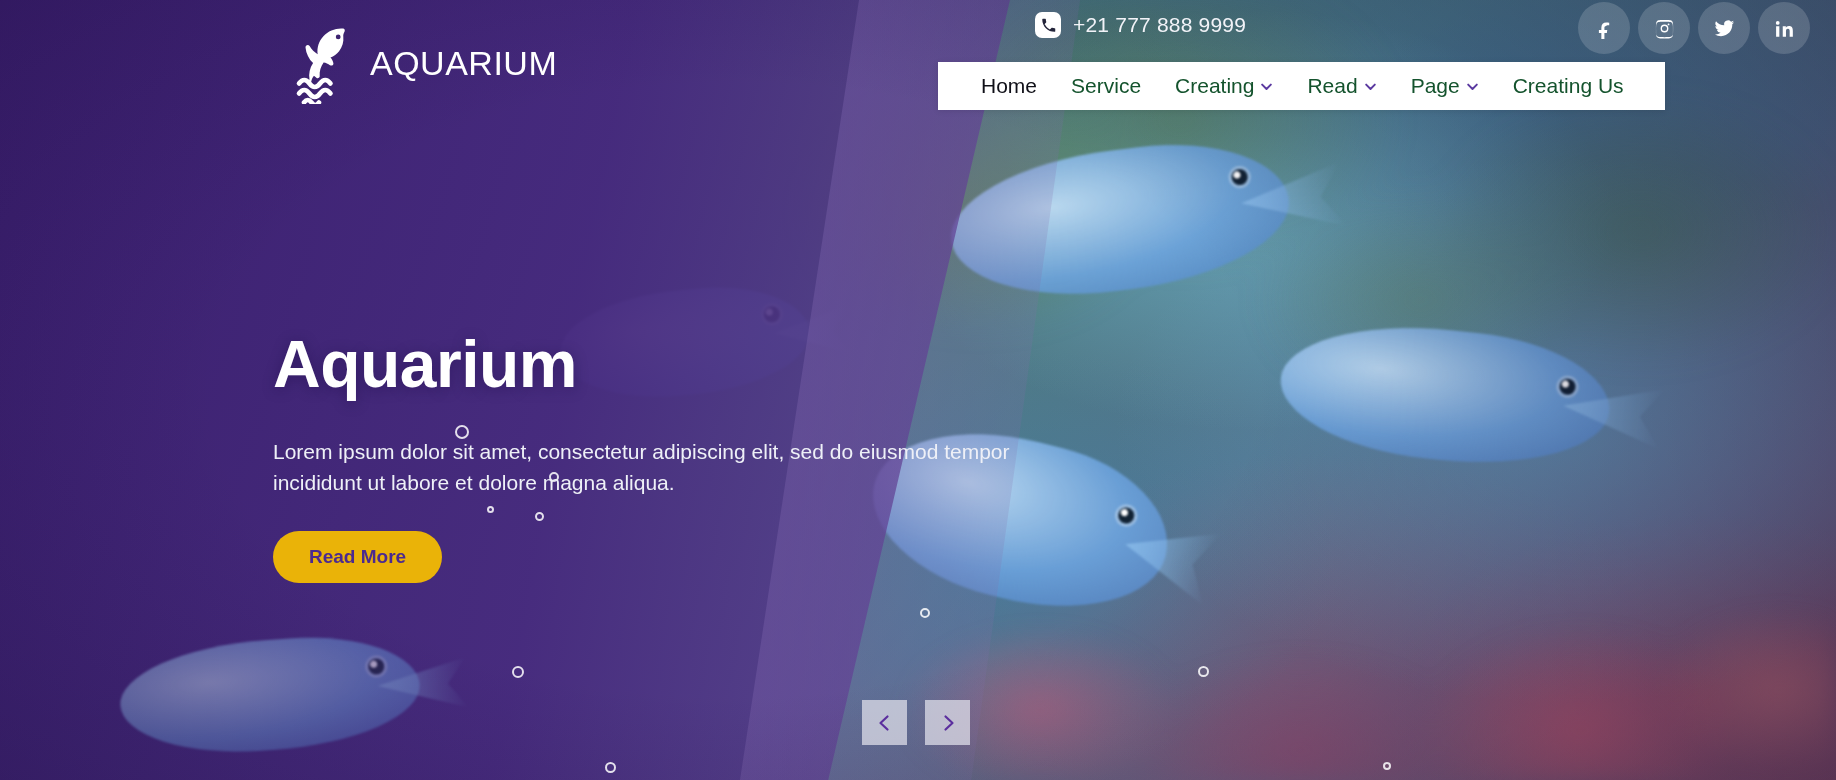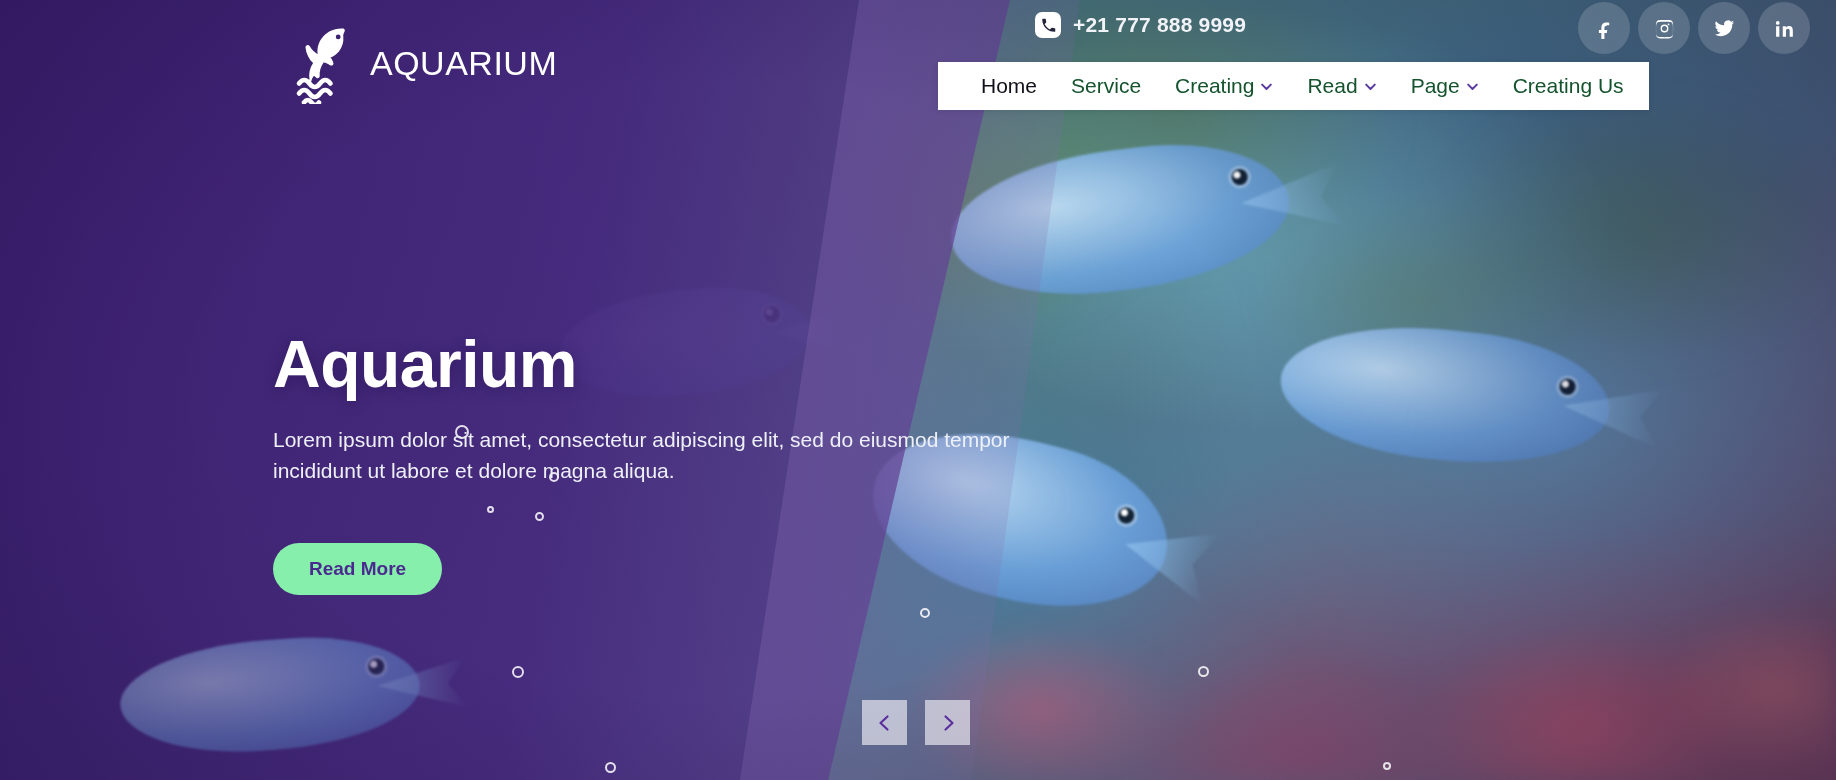--- a/index.html
+++ b/index.html
@@ -95,21 +95,21 @@
     border: 2px solid rgba(255,255,255,.85);
   }
 
   
   .topbar {
     position: absolute; top: 0; left: 0; right: 0; height: 58px;
     display: flex; align-items: center;
   }
   .phone-block {
     position: absolute; left: 1035px; top: 12px;
-    display: flex; align-items: center; gap: 12px; font-weight: bold;
+    display: flex; align-items: center; gap: 12px;
   }
   .phone-icon {
     width: 26px; height: 26px; border-radius: 7px; background: #fff;
     display:flex; align-items:center; justify-content:center;
   }
   .phone-icon svg { width: 15px; height: 15px; display:block; }
   .phone-text { color: #f2f3f8; font-size: 21px; letter-spacing: .2px; }
 
   .socials { position: absolute; right: 26px; top: 2px; display: flex; gap: 8px; }
   .social {
@@ -129,51 +129,51 @@
   .logo-text {
     color: #fff; font-size: 34px; letter-spacing: .5px; font-weight: 400;
     font-family: "Liberation Sans", sans-serif;
   }
 
   
   .navbar {
     position: absolute; left: 938px; top: 62px;
     height: 48px; background: #fff;
     display: flex; align-items: center;
-    padding: 0 8px 0 26px;
+    padding: 0 24px 0 26px;
     box-shadow: 0 1px 6px rgba(0,0,0,.10);
   }
   .nav-item {
     display: flex; align-items: center; gap: 6px;
     color: #14532d; font-size: 21px; padding: 0 17px;
     cursor: pointer; white-space: nowrap;
   }
   .nav-item.active { color: #101018; }
   .caret { display:inline-block; }
   .caret svg { width: 13px; height: 13px; display:block; }
 
   
   .hero-copy { position: absolute; left: 273px; top: 255px; width: 840px; }
   .hero-title {
     color: #fff; font-weight: 700; font-size: 66px; line-height: 1.11;
     letter-spacing: -0.5px;
     text-shadow: 0 2px 14px rgba(20,5,60,.35);
   }
   .hero-sub {
-    margin-top: 22px; color: #eef0f7; font-size: 21px; line-height: 1.52;
+    margin-top: 34px; color: #eef0f7; font-size: 21px; line-height: 1.52;
     max-width: 800px;
   }
   .hero-actions { margin-top: 32px; display: flex; gap: 20px; }
   .btn {
     border: none; cursor: pointer;
     font-size: 19px; font-weight: 700;
     padding: 15px 36px; border-radius: 40px;
     font-family: "Liberation Sans", sans-serif;
   }
-  .btn-primary { background: #86efac; color: #4b2a90; margin-top: 24px; }
+  .btn-primary { background: #eab308; color: #4b2a90; }
   .btn-ghost { background: rgba(226,196,240,.80); color: #4b2a90; }
 
   
   .slider-nav {
     position: absolute; left: 862px; top: 700px;
     display: flex; gap: 18px;
   }
   .slider-btn {
     width: 45px; height: 45px;
     background: rgba(226,226,236,.72);

